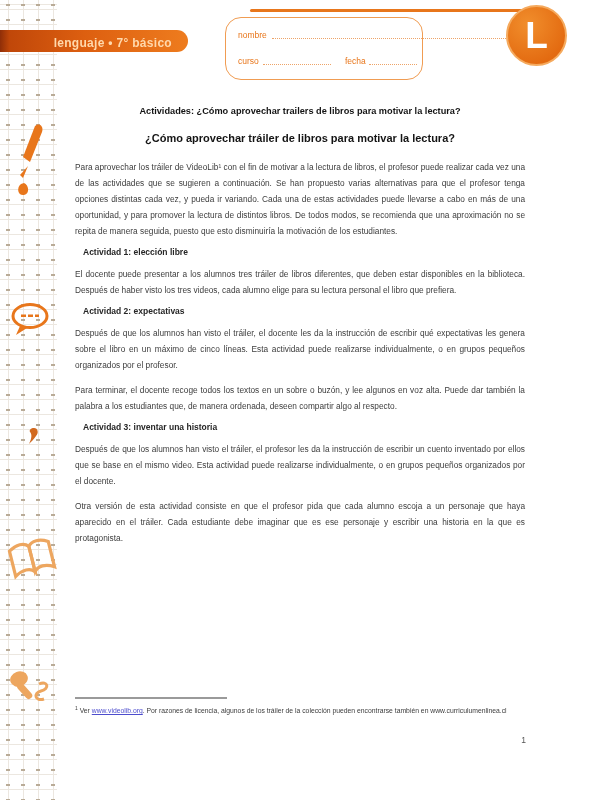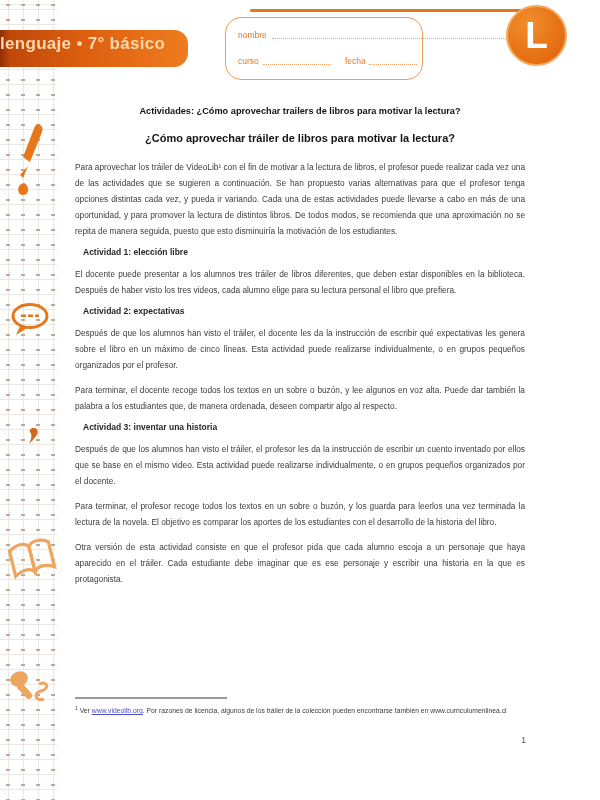--- a/index.html
+++ b/index.html
@@ -10,25 +10,25 @@
   .sidebar{position:absolute;left:0;top:0;width:57px;height:800px;
     background-image:
       radial-gradient(ellipse 2.6px 1.3px at 8px 5px, #b9ab97 96%, transparent),
       repeating-linear-gradient(0deg, #ece7e0 0 1px, transparent 1px 15px),
       repeating-linear-gradient(90deg, #ece7e0 0 1px, transparent 1px 15px);
     background-size:15px 15px, auto, auto;
     background-position:0 0, 0 5px, 8px 0;}
   .side-icon{position:absolute;}
 
   
-  .banner{position:absolute;left:0;top:30px;width:188px;height:37px;
+  .banner{position:absolute;left:0;top:30px;width:188px;height:22px;
     background:linear-gradient(90deg,#8f2e08 0,#c04709 5%,#dd5f10 45%,#ee7c1e 100%);
     border-radius:0 14px 14px 0;
-    color:#ffd8ab;font-size:17px;font-weight:bold;line-height:27px;
-    padding-right:16px;box-sizing:border-box;letter-spacing:.3px;}
+    color:#ffd8ab;font-size:12px;font-weight:bold;line-height:27px;
+    text-align:right;padding-right:16px;box-sizing:border-box;letter-spacing:.3px;}
 
   .top-rule{position:absolute;left:250px;top:9px;width:300px;height:3px;
     background:#e8761b;border-radius:3px;}
 
   
   .idbox{position:absolute;left:225px;top:17px;width:198px;height:63px;
     border:1.5px solid #f09c52;border-radius:16px;box-sizing:border-box;}
   .idlabel{position:absolute;color:#e8761b;font-size:8.5px;}
   .dotline{position:absolute;border-bottom:1.4px dotted #eda468;height:0;}
 
@@ -125,21 +125,20 @@
 
     <h3 class="acth gap1">Actividad 1: elección libre</h3>
     <p class="body">El docente puede presentar a los alumnos tres tráiler de libros diferentes, que deben estar disponibles en la biblioteca. Después de haber visto los tres videos, cada alumno elige para su lectura personal el libro que prefiera.</p>
 
     <h3 class="acth gap2">Actividad 2: expectativas</h3>
     <p class="body">Después de que los alumnos han visto el tráiler, el docente les da la instrucción de escribir qué expectativas les genera sobre el libro en un máximo de cinco líneas. Esta actividad puede realizarse individualmente, o en grupos pequeños organizados por el profesor.</p>
     <p class="body pgap">Para terminar, el docente recoge todos los textos en un sobre o buzón, y lee algunos en voz alta. Puede dar también la palabra a los estudiantes que, de manera ordenada, deseen compartir algo al respecto.</p>
 
     <h3 class="acth gap2">Actividad 3: inventar una historia</h3>
     <p class="body">Después de que los alumnos han visto el tráiler, el profesor les da la instrucción de escribir un cuento inventado por ellos que se base en el mismo video. Esta actividad puede realizarse individualmente, o en grupos pequeños organizados por el docente.</p>
-    <p class="body pgap">Para terminar, el profesor recoge todos los textos en un sobre o buzón, y los guarda para leerlos una vez terminada la lectura de la novela. El objetivo es comparar los aportes de los estudiantes con el desarrollo de la historia del libro.</p>
     <p class="body pgap">Otra versión de esta actividad consiste en que el profesor pida que cada alumno escoja a un personaje que haya aparecido en el tráiler. Cada estudiante debe imaginar que es ese personaje y escribir una historia en la que es protagonista.</p>
   </div>
 
   <div class="footer">
     <div class="divider"></div>
     <div class="fn">
       <sup>1</sup><span> Ver </span><a href="#">www.videolib.org</a><span>. Por razones de licencia, algunos de los tráiler de la colección pueden encontrarse también en www.curriculumenlinea.cl</span>
     </div>
   </div>
 

